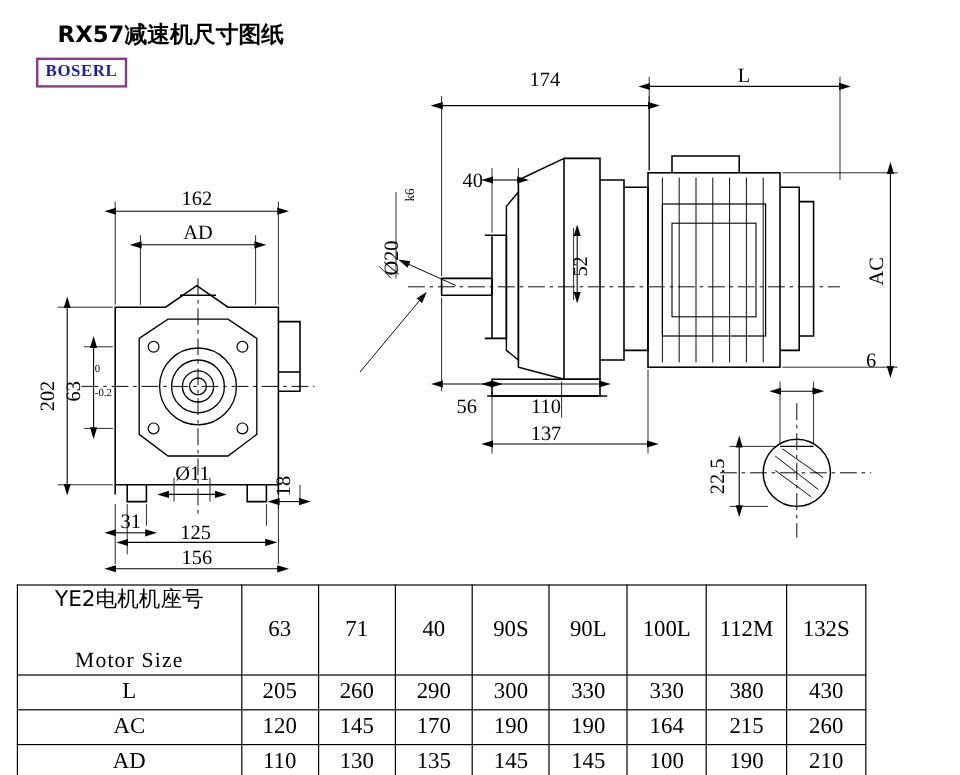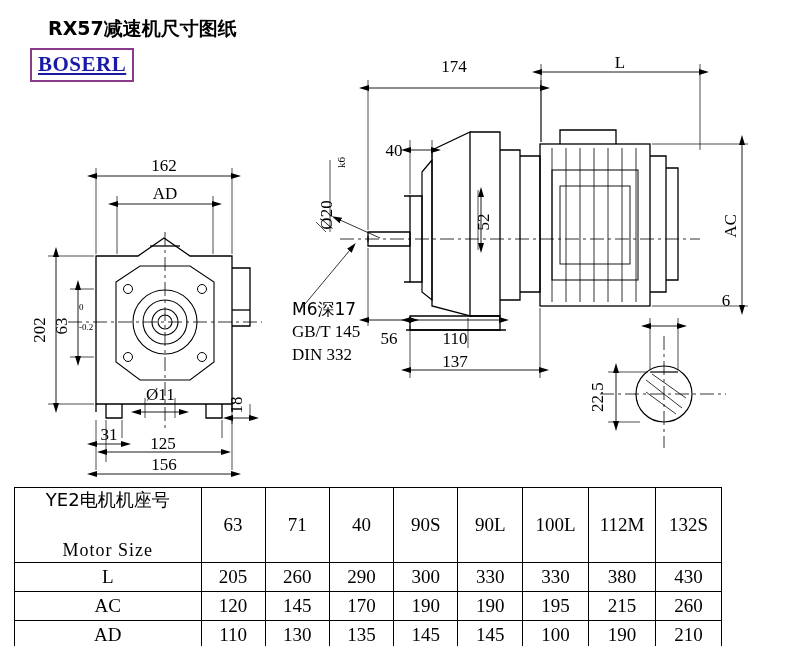--- a/index.html
+++ b/index.html
@@ -31,26 +31,25 @@
     letter-spacing: 0px;
     white-space: nowrap;
   }
   .logo {
     position: absolute;
     left: 30px;
     top: 48px;
     border: 2px solid #8B3A8B;
     padding: 2px 6px 3px 6px;
     font-family: "Liberation Serif", serif;
-    font-size: 21px;
+    font-size: 14px;
     font-weight: bold;
     color: #1a1aa8;
     letter-spacing: 0.5px;
     background: #fff;
-    text-decoration: underline;
   }
   svg.draw {
     position: absolute;
     left: 0; top: 0;
     width: 800px;
     height: 646px;
   }
   
   .spec-table {
     position: absolute;
@@ -309,25 +308,20 @@
       <text x="736" y="226" text-anchor="middle" transform="rotate(-90 736 226)">AC</text>
       <text x="389" y="344" text-anchor="middle">56</text>
       <text x="455" y="344" text-anchor="middle">110</text>
       <text x="455" y="367" text-anchor="middle">137</text>
 
       <text x="726" y="306" text-anchor="middle">6</text>
       <text x="603" y="397" text-anchor="middle" transform="rotate(-90 603 397)">22.5</text>
     </g>
   </svg>
 
-  <div style="position:absolute; left:292px; top:298px; font-size:17px; line-height:1.35;">
-    <div class="cn">M6深17</div>
-    <div>GB/T 145</div>
-    <div>DIN 332</div>
-  </div>
 
   <table class="spec-table">
     <tbody>
       <tr>
         <td class="head-label">
           <div class="cn">YE2电机机座号</div>
           <div class="mono-ish">Motor Size</div>
         </td>
         <td class="datacell">63</td>
         <td class="datacell">71</td>
@@ -349,21 +343,21 @@
         <td class="datacell">380</td>
         <td class="datacell">430</td>
       </tr>
       <tr>
         <td class="rowlabel">AC</td>
         <td class="datacell">120</td>
         <td class="datacell">145</td>
         <td class="datacell">170</td>
         <td class="datacell">190</td>
         <td class="datacell">190</td>
-        <td class="datacell">195</td>
+        <td class="datacell">164</td>
         <td class="datacell">215</td>
         <td class="datacell">260</td>
       </tr>
       <tr>
         <td class="rowlabel">AD</td>
         <td class="datacell">110</td>
         <td class="datacell">130</td>
         <td class="datacell">135</td>
         <td class="datacell">145</td>
         <td class="datacell">145</td>

